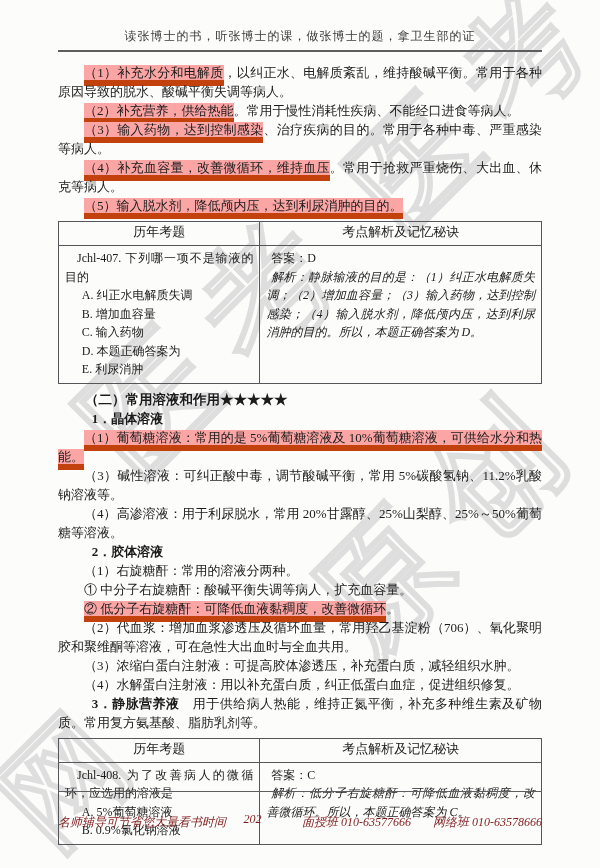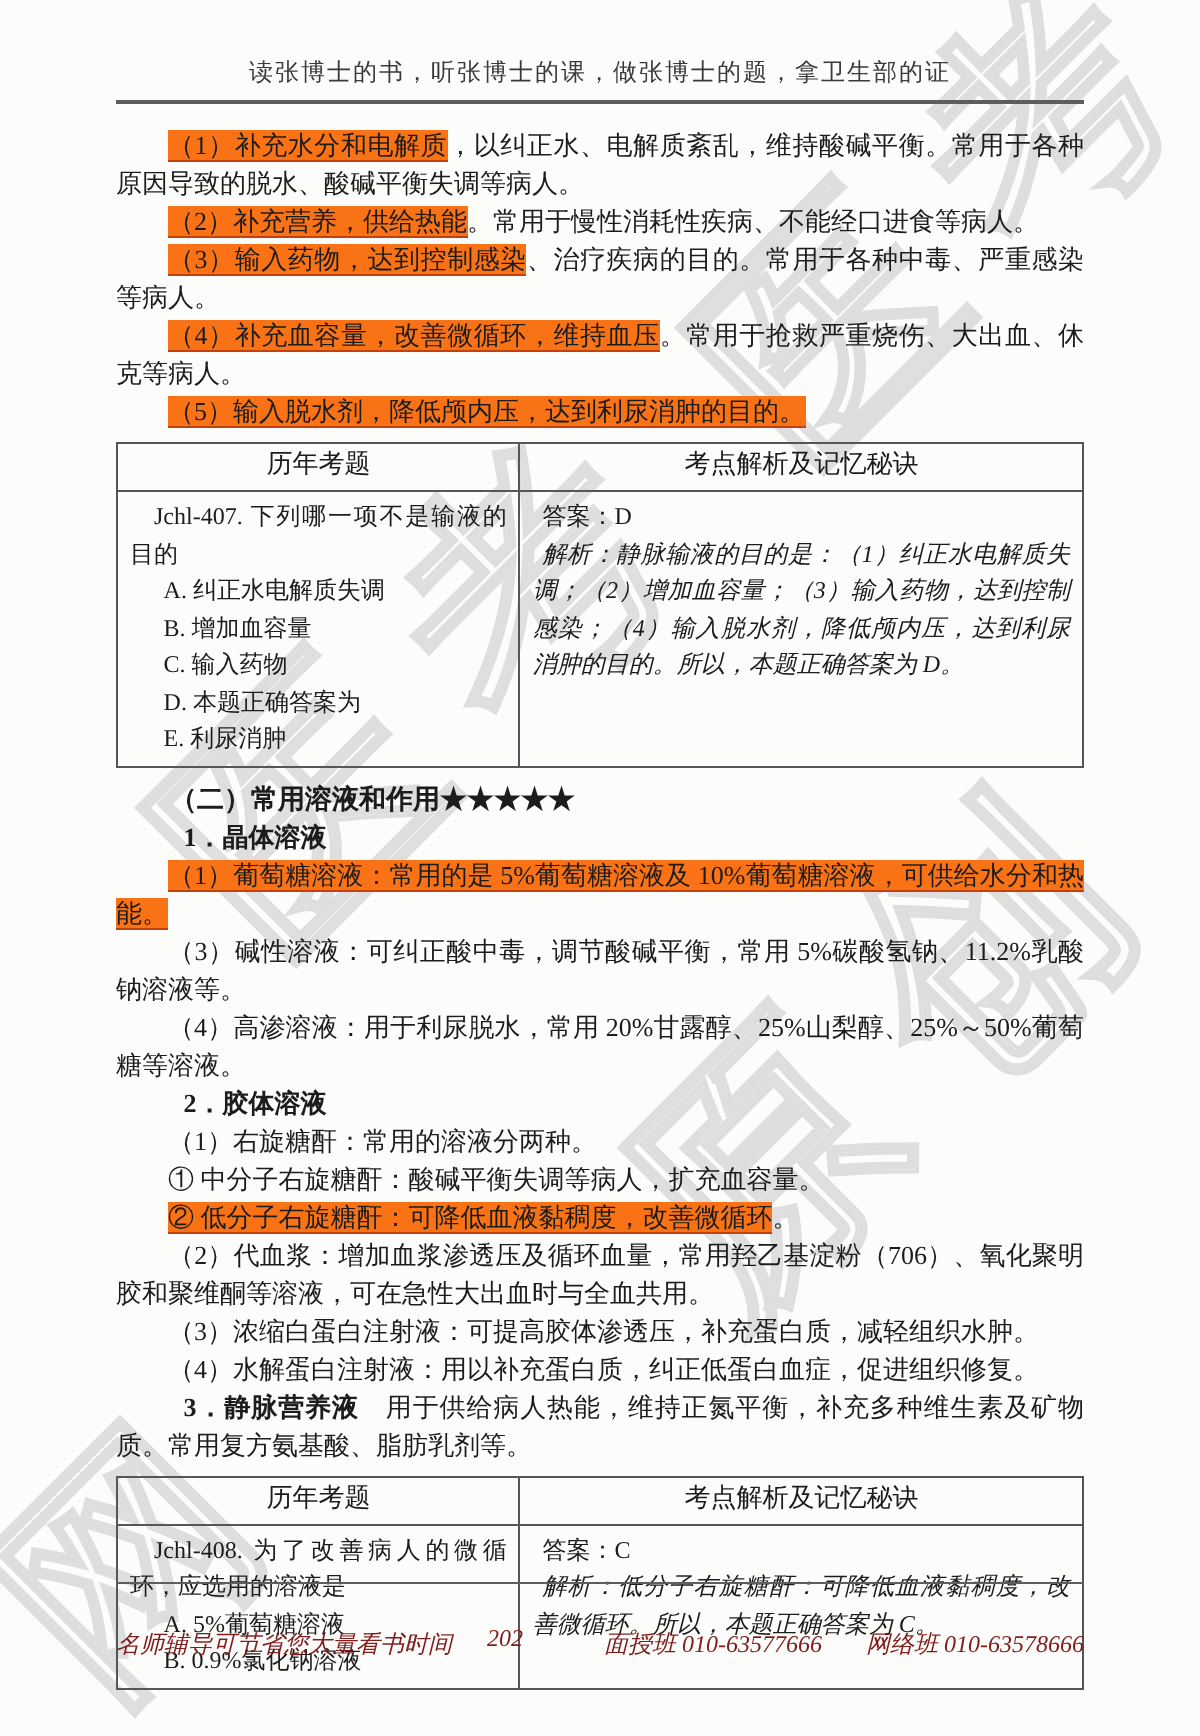--- a/index.html
+++ b/index.html
@@ -48,22 +48,22 @@
   
   .body-text{margin-top:11px;}
   .para{
     margin:0;
     font-size:13px;
     line-height:19px;
     text-indent:2em;
     text-align:justify;
   }
   .mark{
-    background:#f97316;
-    border-bottom:1px solid #c2410c;
+    background:#fca5a5;
+    border-bottom:6px solid #c2410c;
   }
   .h2{
     margin:6px 0 0 0;
     font-size:13.5px;
     line-height:19px;
     font-weight:bold;
     text-indent:2em;
   }
   .h3{
     margin:0;

